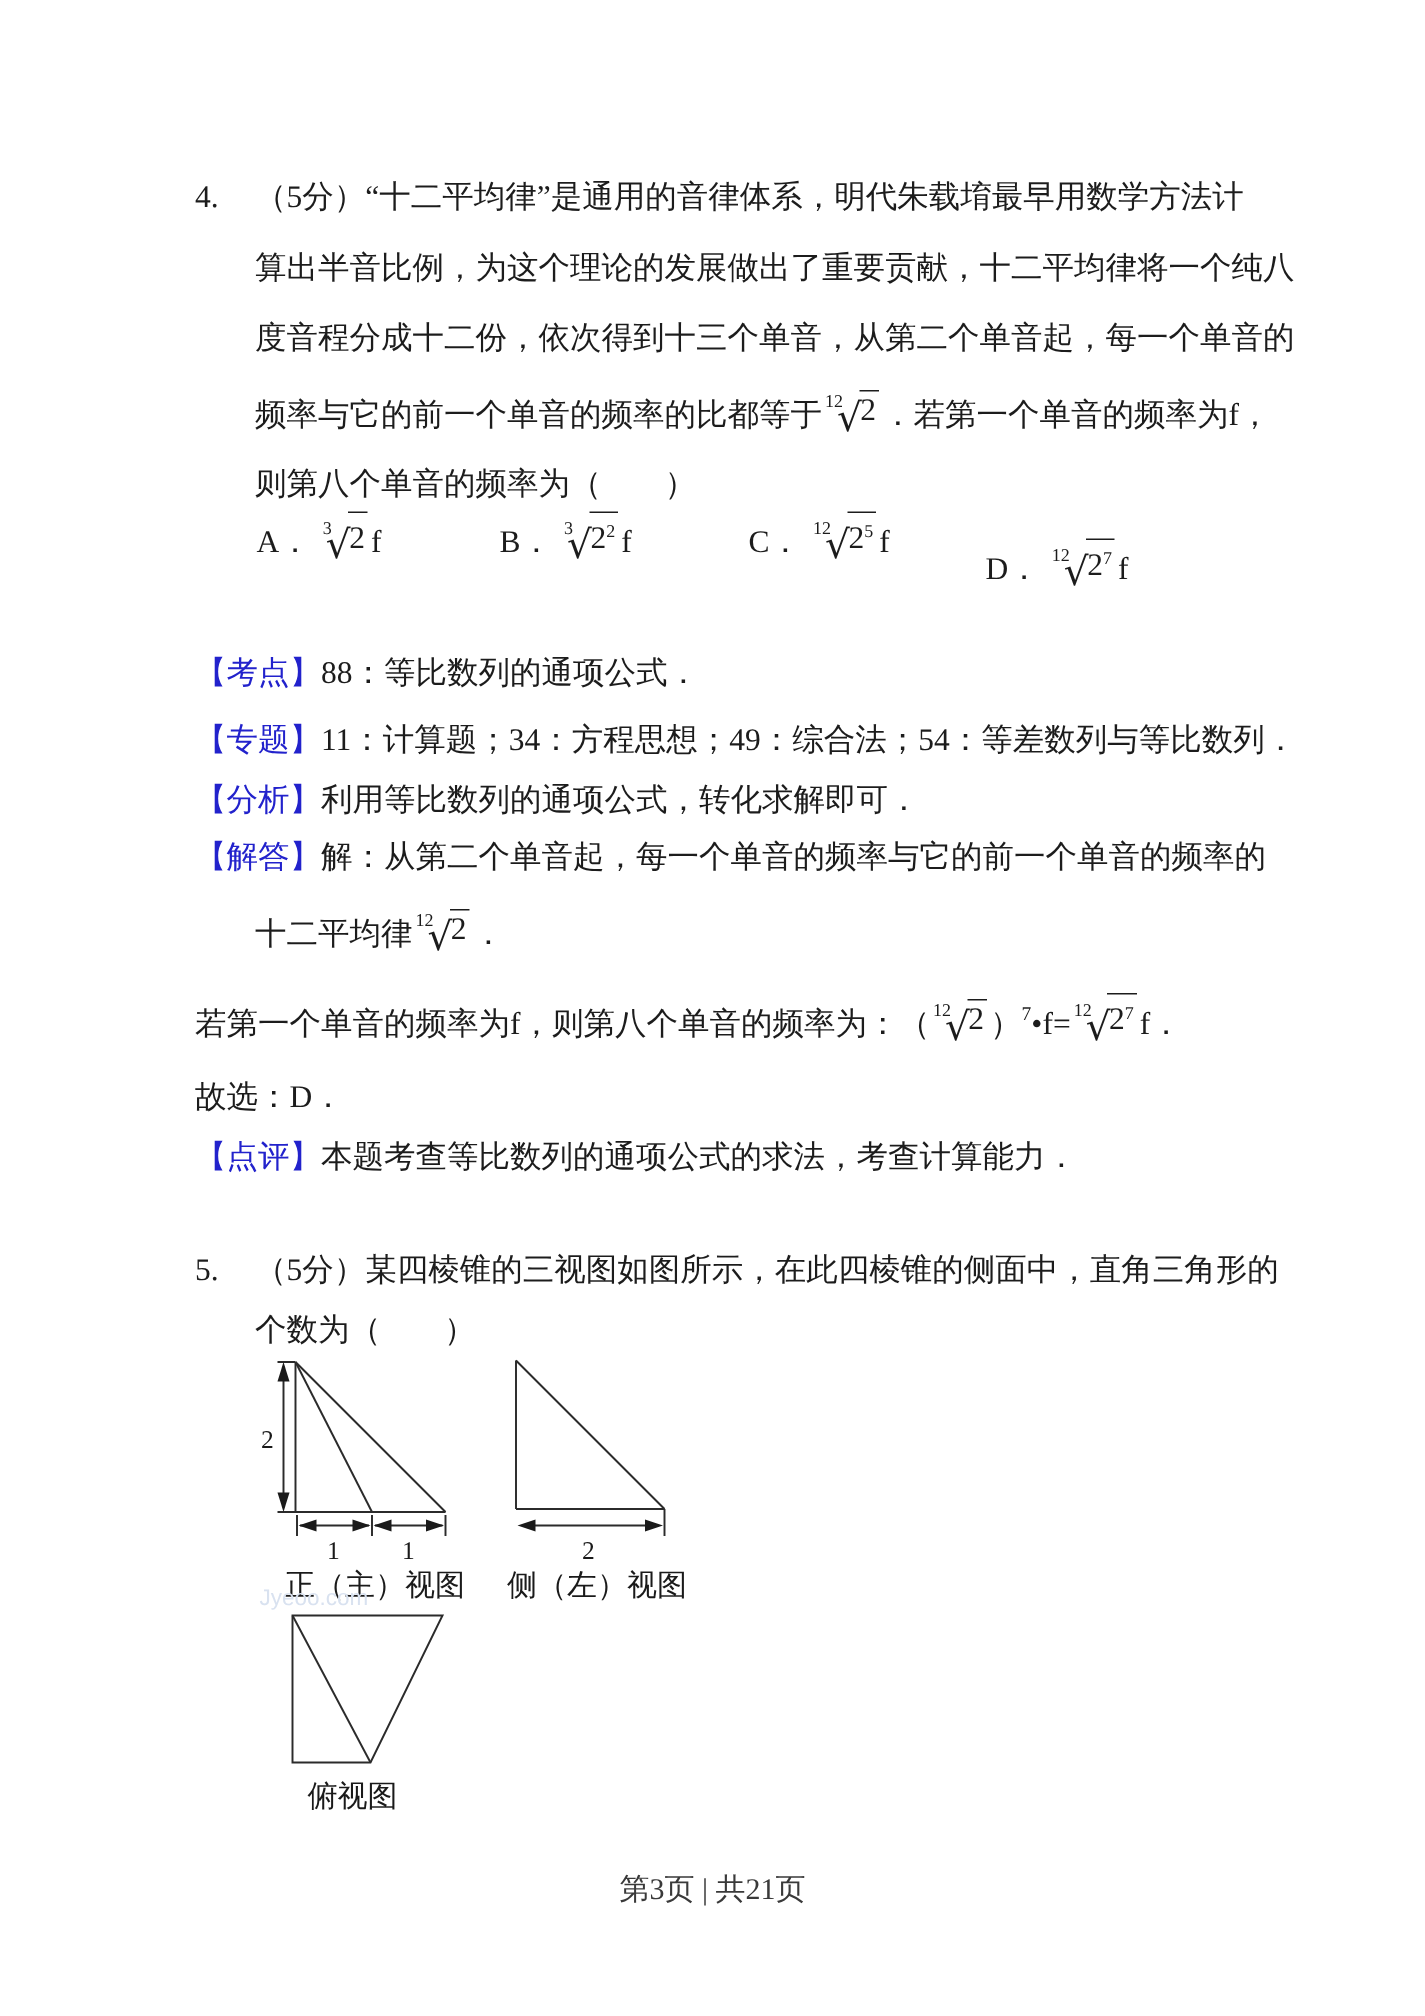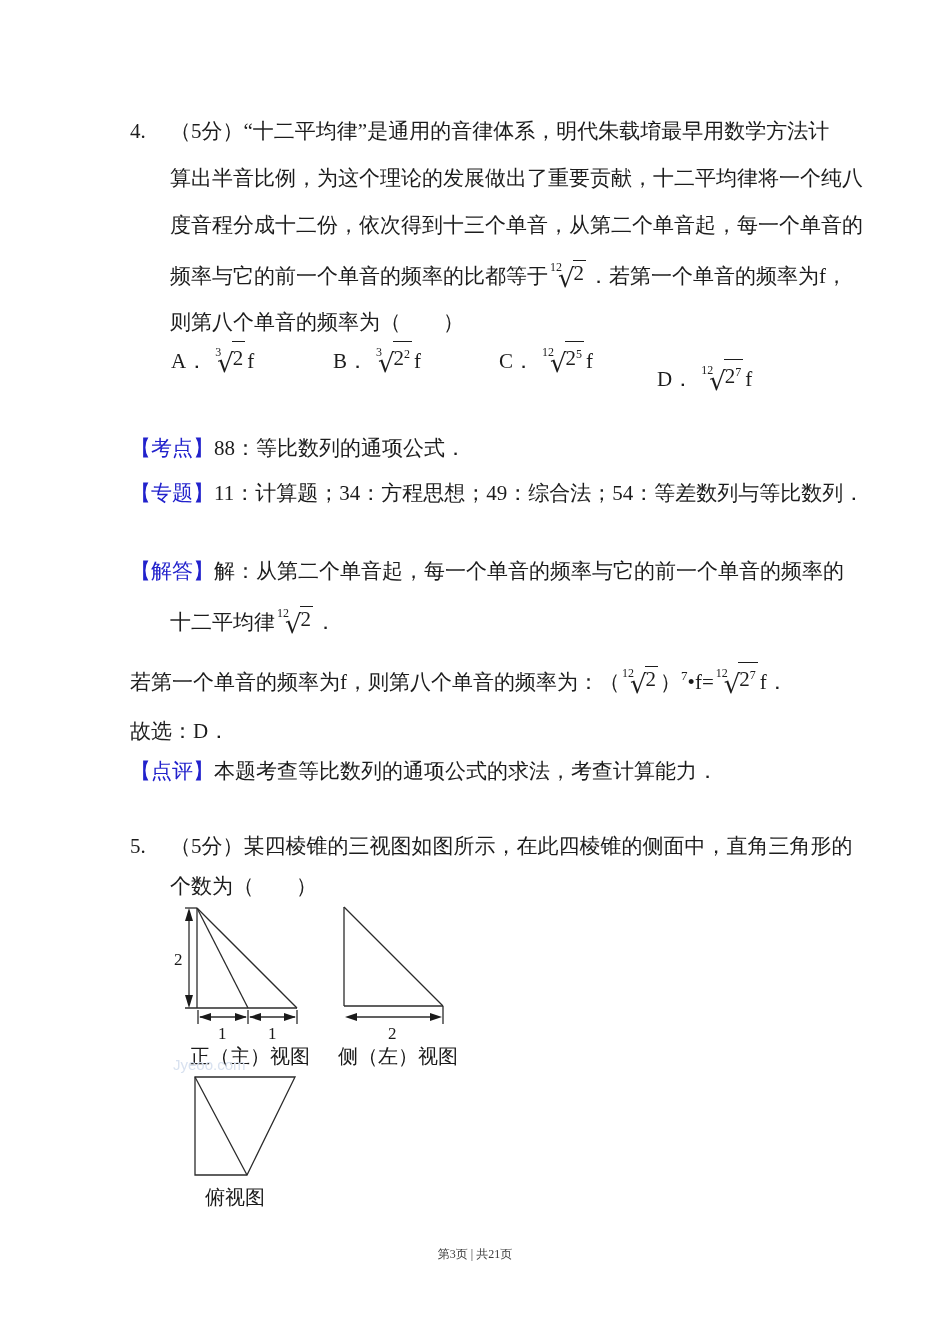--- a/index.html
+++ b/index.html
@@ -31,21 +31,21 @@
   .optlabel{margin-right:6px;}
   
   .figwrap{position:absolute;left:170px;top:896px;}
   .figline{stroke:#2b2b2b;stroke-width:1.3;fill:none;}
   .figarrow{fill:#1a1a1a;stroke:none;}
   .dim{font-size:17px;fill:#1a1a1a;font-family:"Liberation Serif","DejaVu Serif",serif;}
   .figlabel{font-size:20px;fill:#1a1a1a;font-family:"Liberation Serif","DejaVu Serif",serif;}
   .wmark{font-size:15px;fill:#d9e2f0;font-family:"Liberation Sans","DejaVu Sans",sans-serif;}
   .footer{
     position:absolute;left:0;top:1246px;width:950px;
-    text-align:center;font-size:12px;color:#3a3a3a;
+    text-align:center;font-size:20px;color:#3a3a3a;
   }
 </style>
 </head>
 <body>
 
 <div class="page">
 
   <div class="ln" style="left:130px;top:116px">
     <span class="qnum">4.</span><span>（5分）“十二平均律”是通用的音律体系，明代朱载堉最早用数学方法计</span>
   </div>
@@ -73,20 +73,23 @@
   </div>
   <div class="opt" style="left:657px;top:359px">
     <span class="optlabel">D．</span><span class="sqrt"><sup class="idx">12</sup><span class="sign">√</span><span class="rcnd"><span>2</span><sup class="rexp">7</sup></span></span><span>f</span>
   </div>
 
   <div class="ln" style="left:130px;top:433px">
     <span class="blue">【考点】</span><span>88：等比数列的通项公式．</span>
   </div>
   <div class="ln" style="left:130px;top:478px">
     <span class="blue">【专题】</span><span>11：计算题；34：方程思想；49：综合法；54：等差数列与等比数列．</span>
+  </div>
+  <div class="ln" style="left:130px;top:518px">
+    <span class="blue">【分析】</span><span>利用等比数列的通项公式，转化求解即可．</span>
   </div>
   <div class="ln" style="left:130px;top:556px">
     <span class="blue">【解答】</span><span>解：从第二个单音起，每一个单音的频率与它的前一个单音的频率的</span>
   </div>
   <div class="ln" style="left:170px;top:598px">
     <span>十二平均律</span><span class="sqrt"><sup class="idx">12</sup><span class="sign">√</span><span class="rcnd"><span>2</span></span></span><span>．</span>
   </div>
   <div class="ln" style="left:130px;top:658px">
     <span>若第一个单音的频率为f，则第八个单音的频率为：（</span><span class="sqrt"><sup class="idx">12</sup><span class="sign">√</span><span class="rcnd"><span>2</span></span></span><span>）</span><sup class="pw">7</sup><span>•f=</span><span class="sqrt"><sup class="idx">12</sup><span class="sign">√</span><span class="rcnd"><span>2</span><sup class="rexp">7</sup></span></span><span>f．</span>
   </div>

